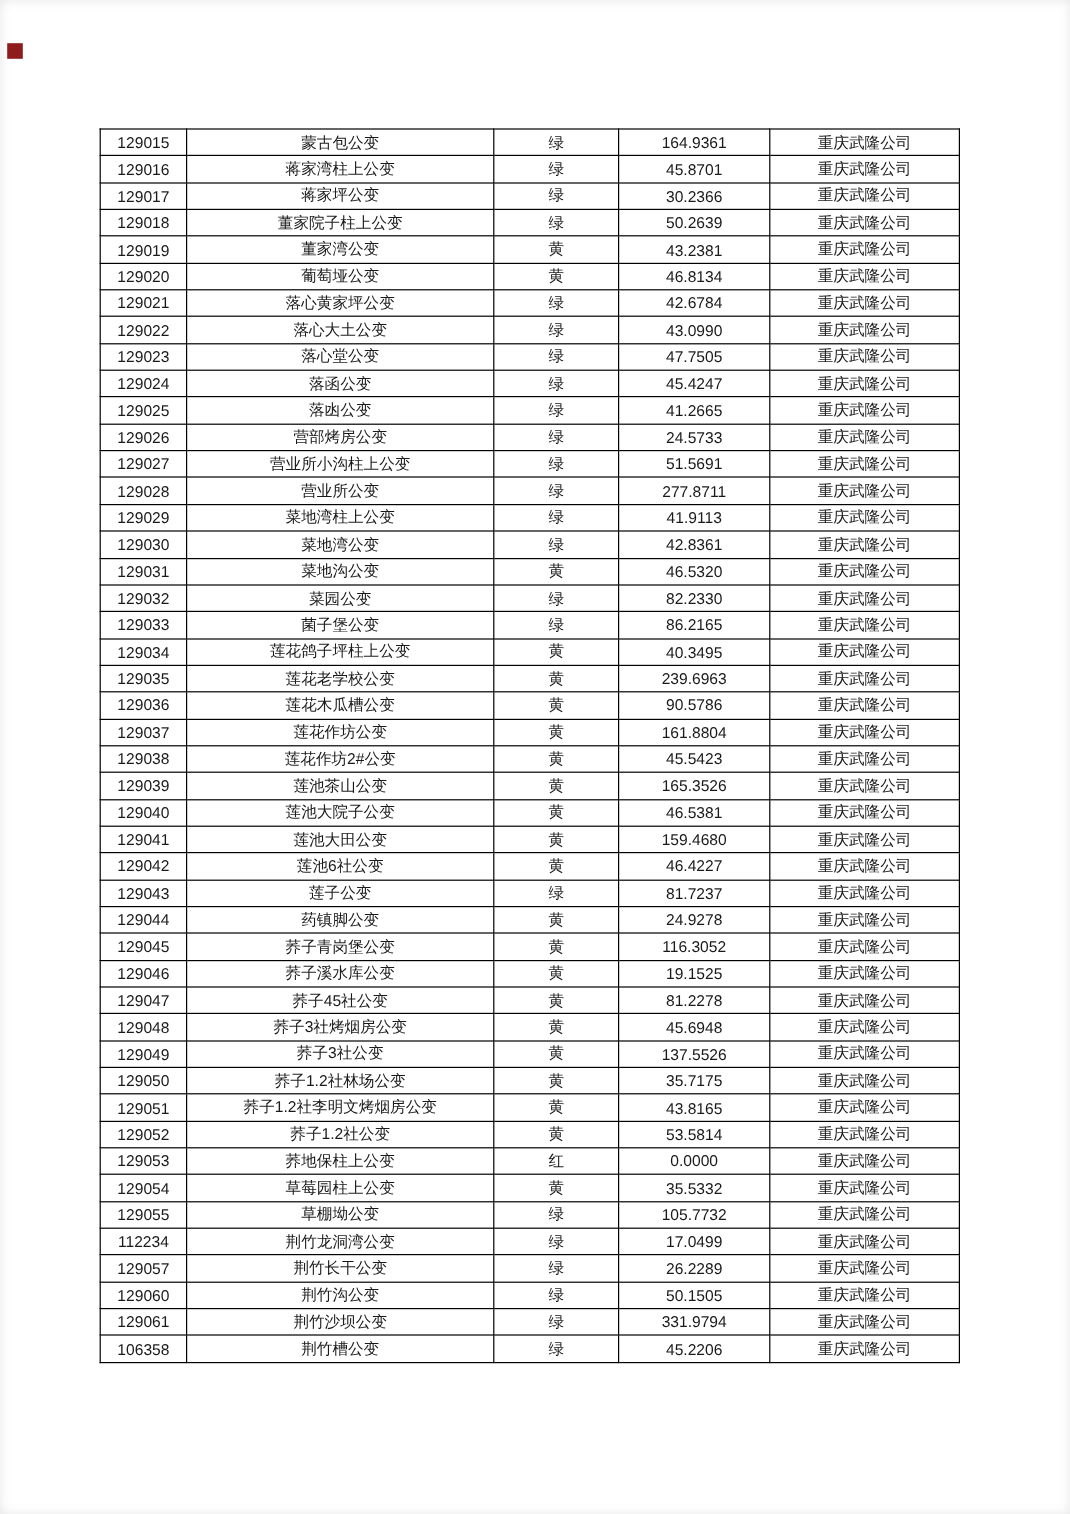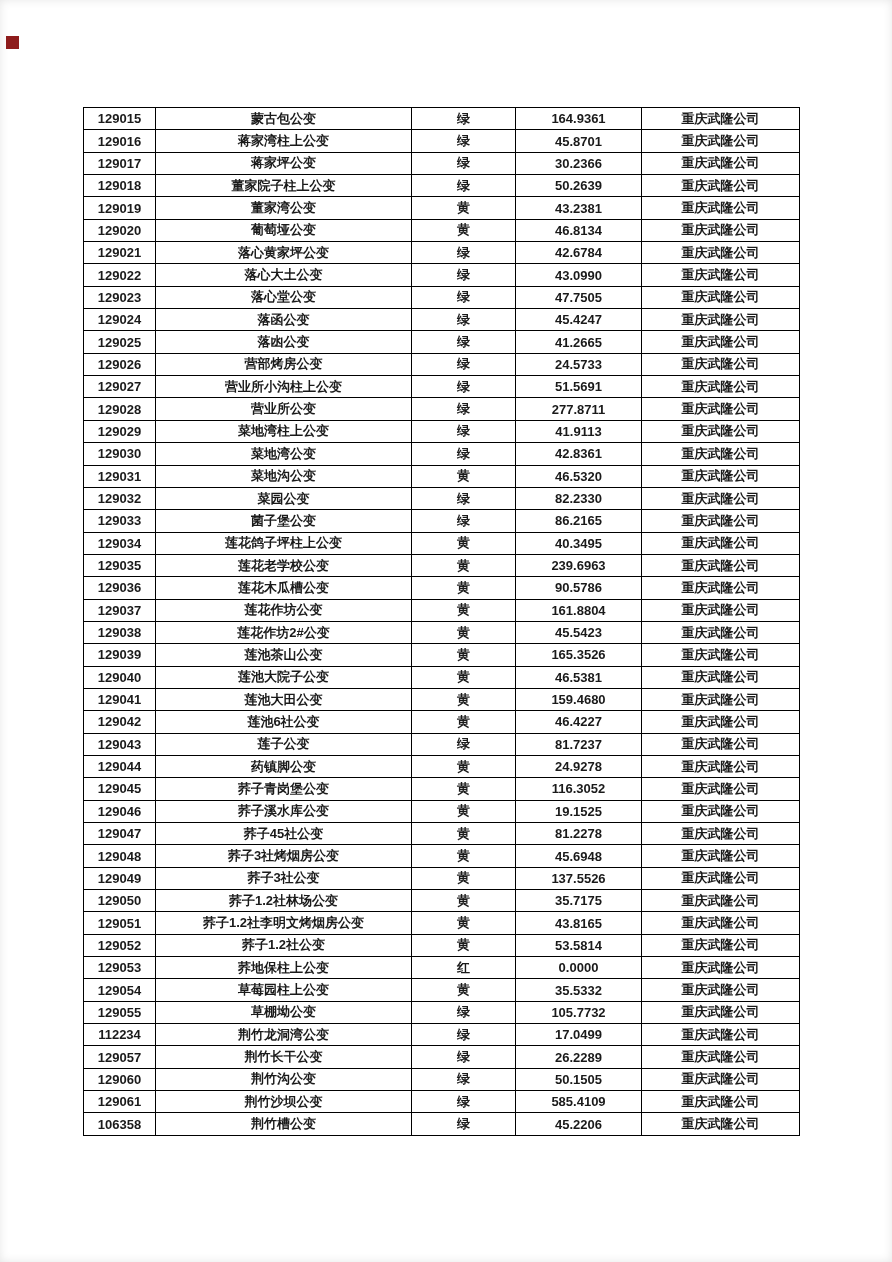--- a/index.html
+++ b/index.html
@@ -25,21 +25,20 @@
     height: 13px;
   }
   table.data-table {
     position: absolute;
     left: 83px;
     top: 107px;
     width: 716px;
     height: 1029px;
     border-collapse: collapse;
     table-layout: fixed;
-    font-weight: bold;
   }
   table.data-table td {
     border: 1px solid #000000;
     text-align: center;
     vertical-align: middle;
     font-size: 13px;
     color: #1a1a1a;
     padding: 0 2px;
     overflow: hidden;
     white-space: nowrap;
@@ -416,21 +415,21 @@
     <td>荆竹沟公变</td>
     <td>绿</td>
     <td>50.1505</td>
     <td>重庆武隆公司</td>
   </tr>
 
   <tr>
     <td>129061</td>
     <td>荆竹沙坝公变</td>
     <td>绿</td>
-    <td>585.4109</td>
+    <td>331.9794</td>
     <td>重庆武隆公司</td>
   </tr>
 
   <tr>
     <td>106358</td>
     <td>荆竹槽公变</td>
     <td>绿</td>
     <td>45.2206</td>
     <td>重庆武隆公司</td>
   </tr>

